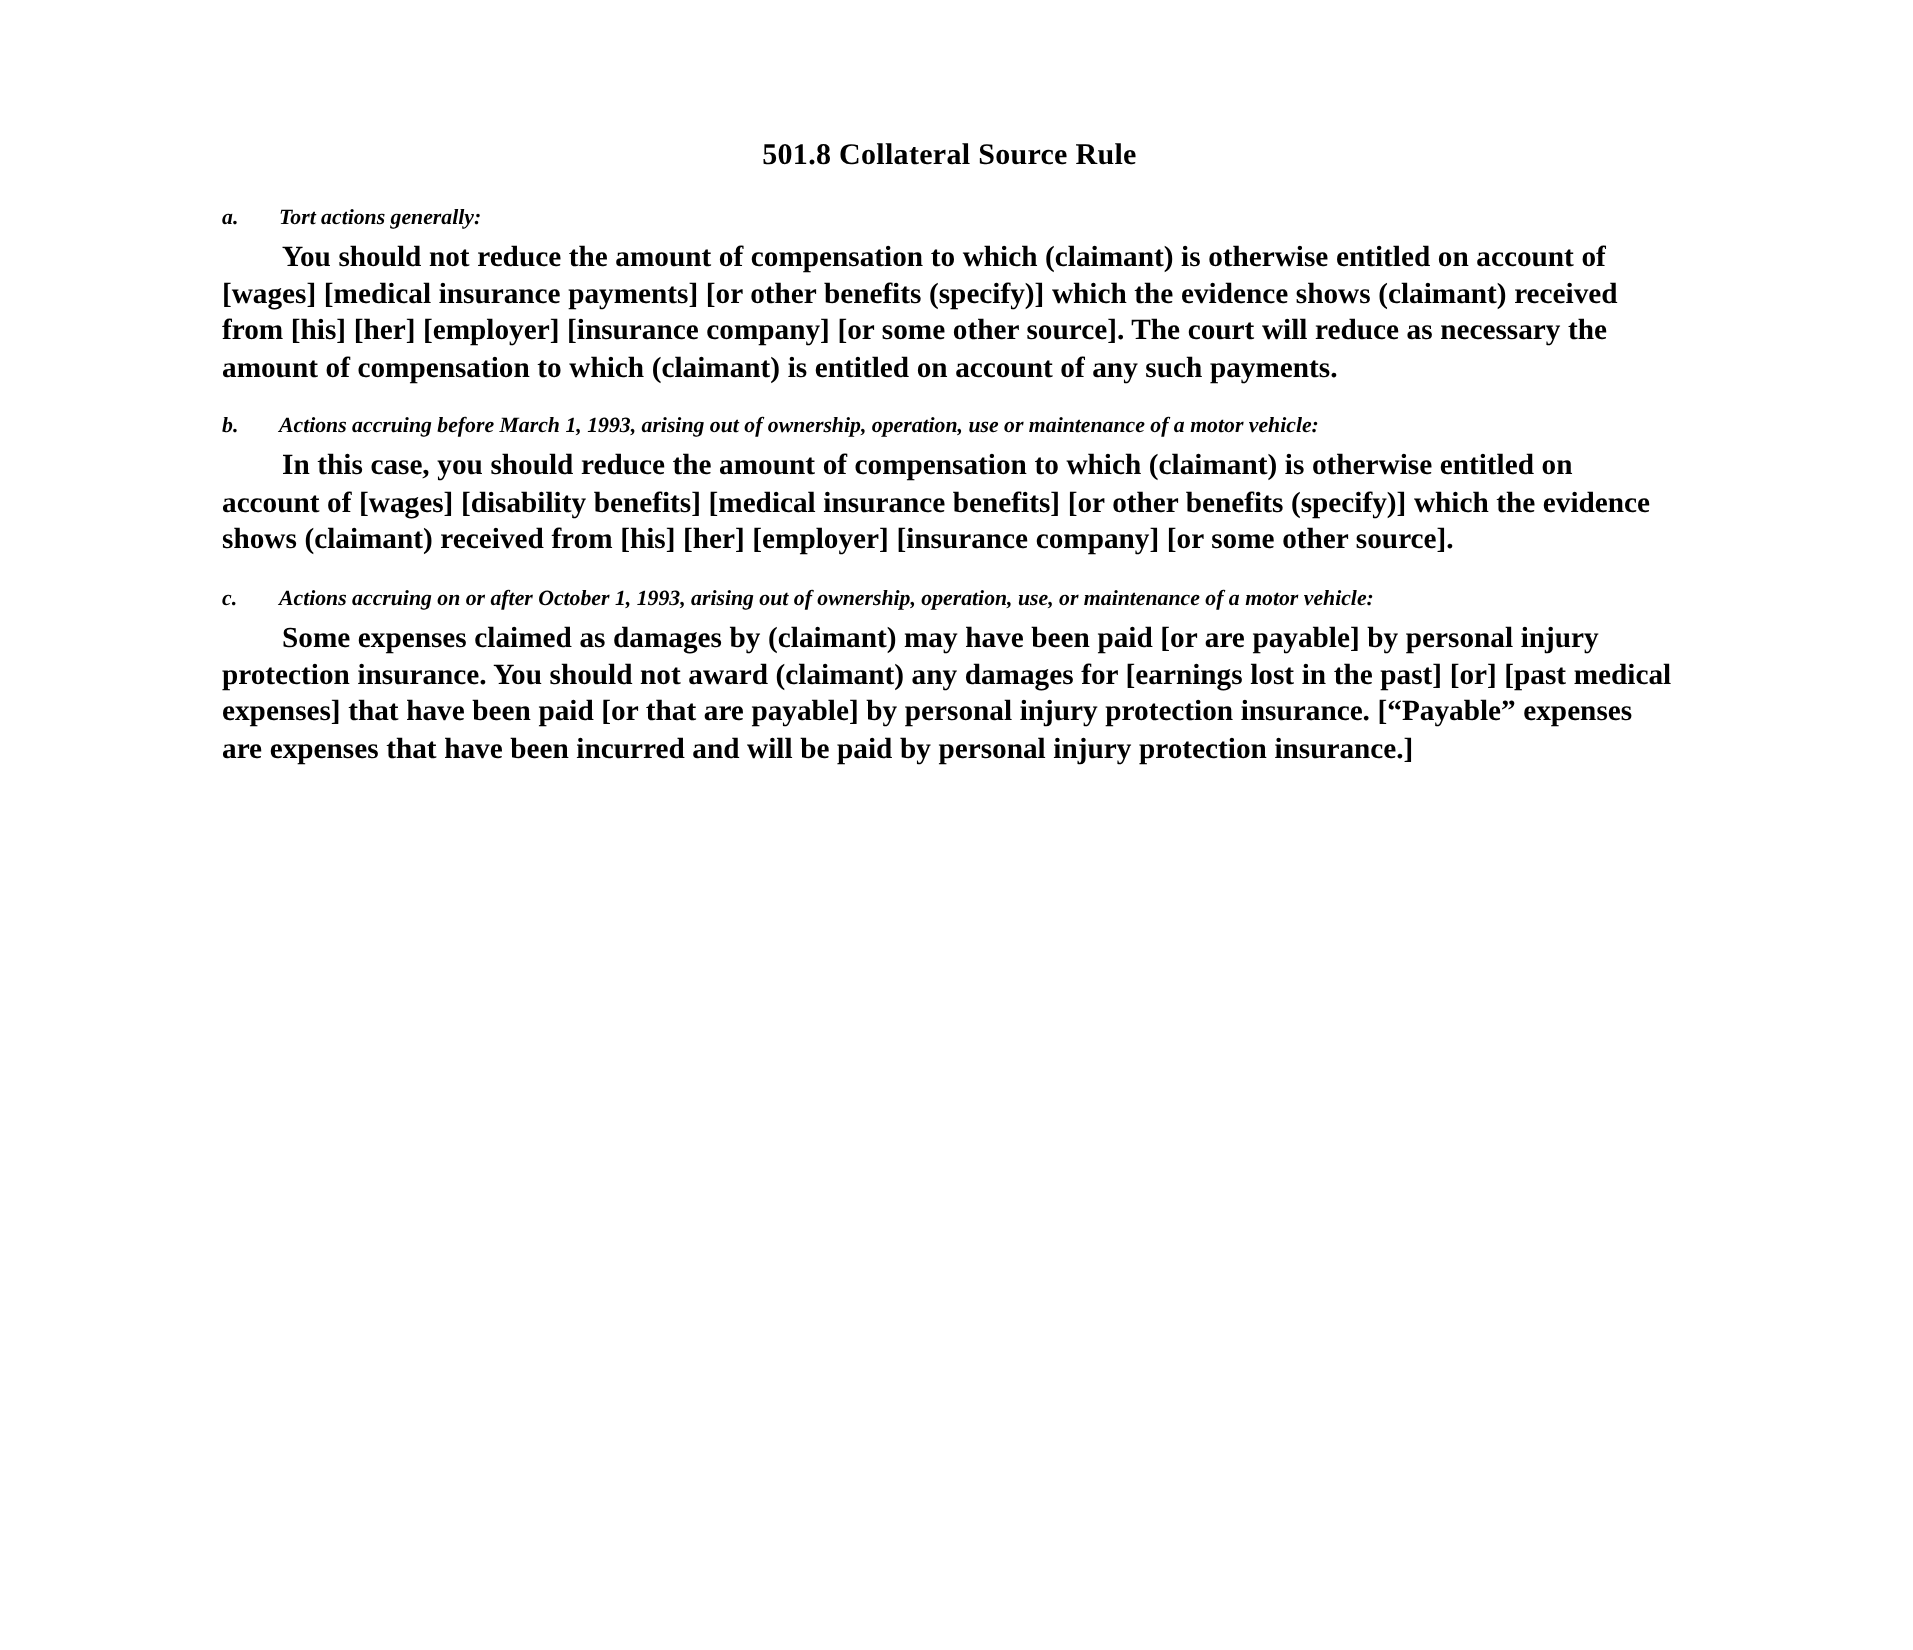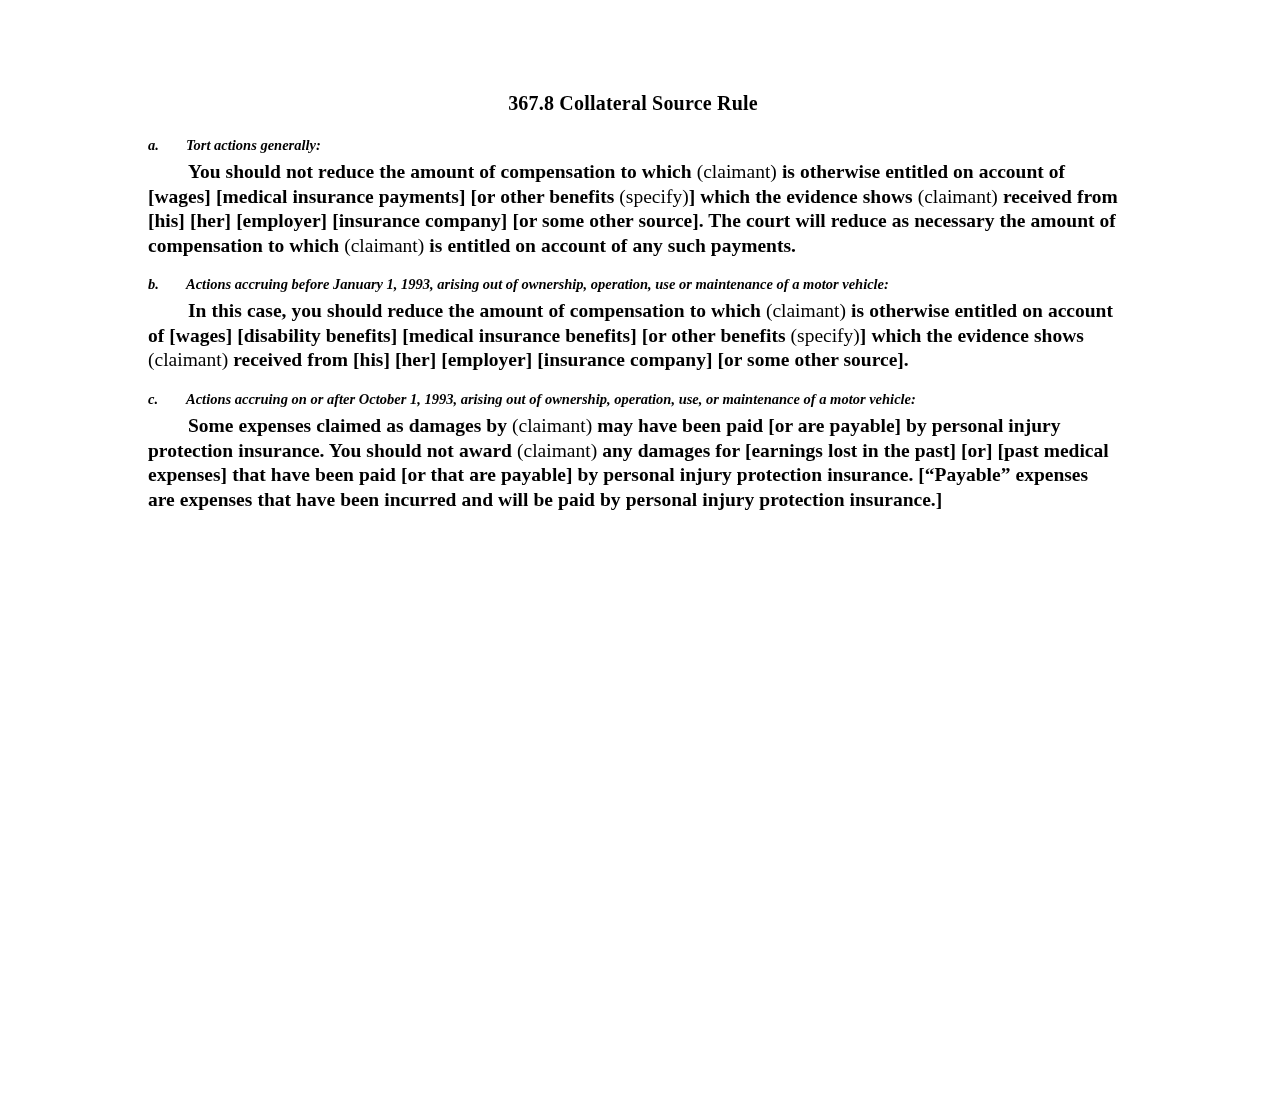--- a/index.html
+++ b/index.html
@@ -56,44 +56,44 @@
   .body-para {
     font-size: 19.5px;
     font-weight: bold;
     line-height: 1.26;
     text-indent: 40px;
     margin: 0 0 18px 0;
     text-align: left;
     word-spacing: 0.2px;
   }
   .body-para .plain {
-    font-weight: normal;
+    font-weight: bold;
   }
   .gap-b { margin-top: 10px; }
   .gap-c { margin-top: 8px; }
 </style>
 </head>
 <body>
 
 <div class="page">
   <div class="content">
 
-    <h1 class="doc-title">367.8 Collateral Source Rule</h1>
+    <h1 class="doc-title">501.8 Collateral Source Rule</h1>
 
     <div class="section-label">
       <span class="letter">a.</span>
       <span class="lbl-text">Tort actions generally:</span>
     </div>
     <p class="body-para">
       <span>You should not reduce the amount of compensation to which </span><span class="plain">(claimant)</span><span> is otherwise entitled on account of [wages] [medical insurance payments] [or other benefits </span><span class="plain">(specify)</span><span>] which the evidence shows </span><span class="plain">(claimant)</span><span> received from [his] [her] [employer] [insurance company] [or some other source]. The court will reduce as necessary the amount of compensation to which </span><span class="plain">(claimant)</span><span> is entitled on account of any such payments.</span>
     </p>
 
     <div class="section-label gap-b">
       <span class="letter">b.</span>
-      <span class="lbl-text">Actions accruing before January 1, 1993, arising out of ownership, operation, use or maintenance of a motor vehicle:</span>
+      <span class="lbl-text">Actions accruing before March 1, 1993, arising out of ownership, operation, use or maintenance of a motor vehicle:</span>
     </div>
     <p class="body-para">
       <span>In this case, you should reduce the amount of compensation to which </span><span class="plain">(claimant)</span><span> is otherwise entitled on account of [wages] [disability benefits] [medical insurance benefits] [or other benefits </span><span class="plain">(specify)</span><span>] which the evidence shows </span><span class="plain">(claimant)</span><span> received from [his] [her] [employer] [insurance company] [or some other source].</span>
     </p>
 
     <div class="section-label gap-c">
       <span class="letter">c.</span>
       <span class="lbl-text">Actions accruing on or after October 1, 1993, arising out of ownership, operation, use, or maintenance of a motor vehicle:</span>
     </div>
     <p class="body-para">

